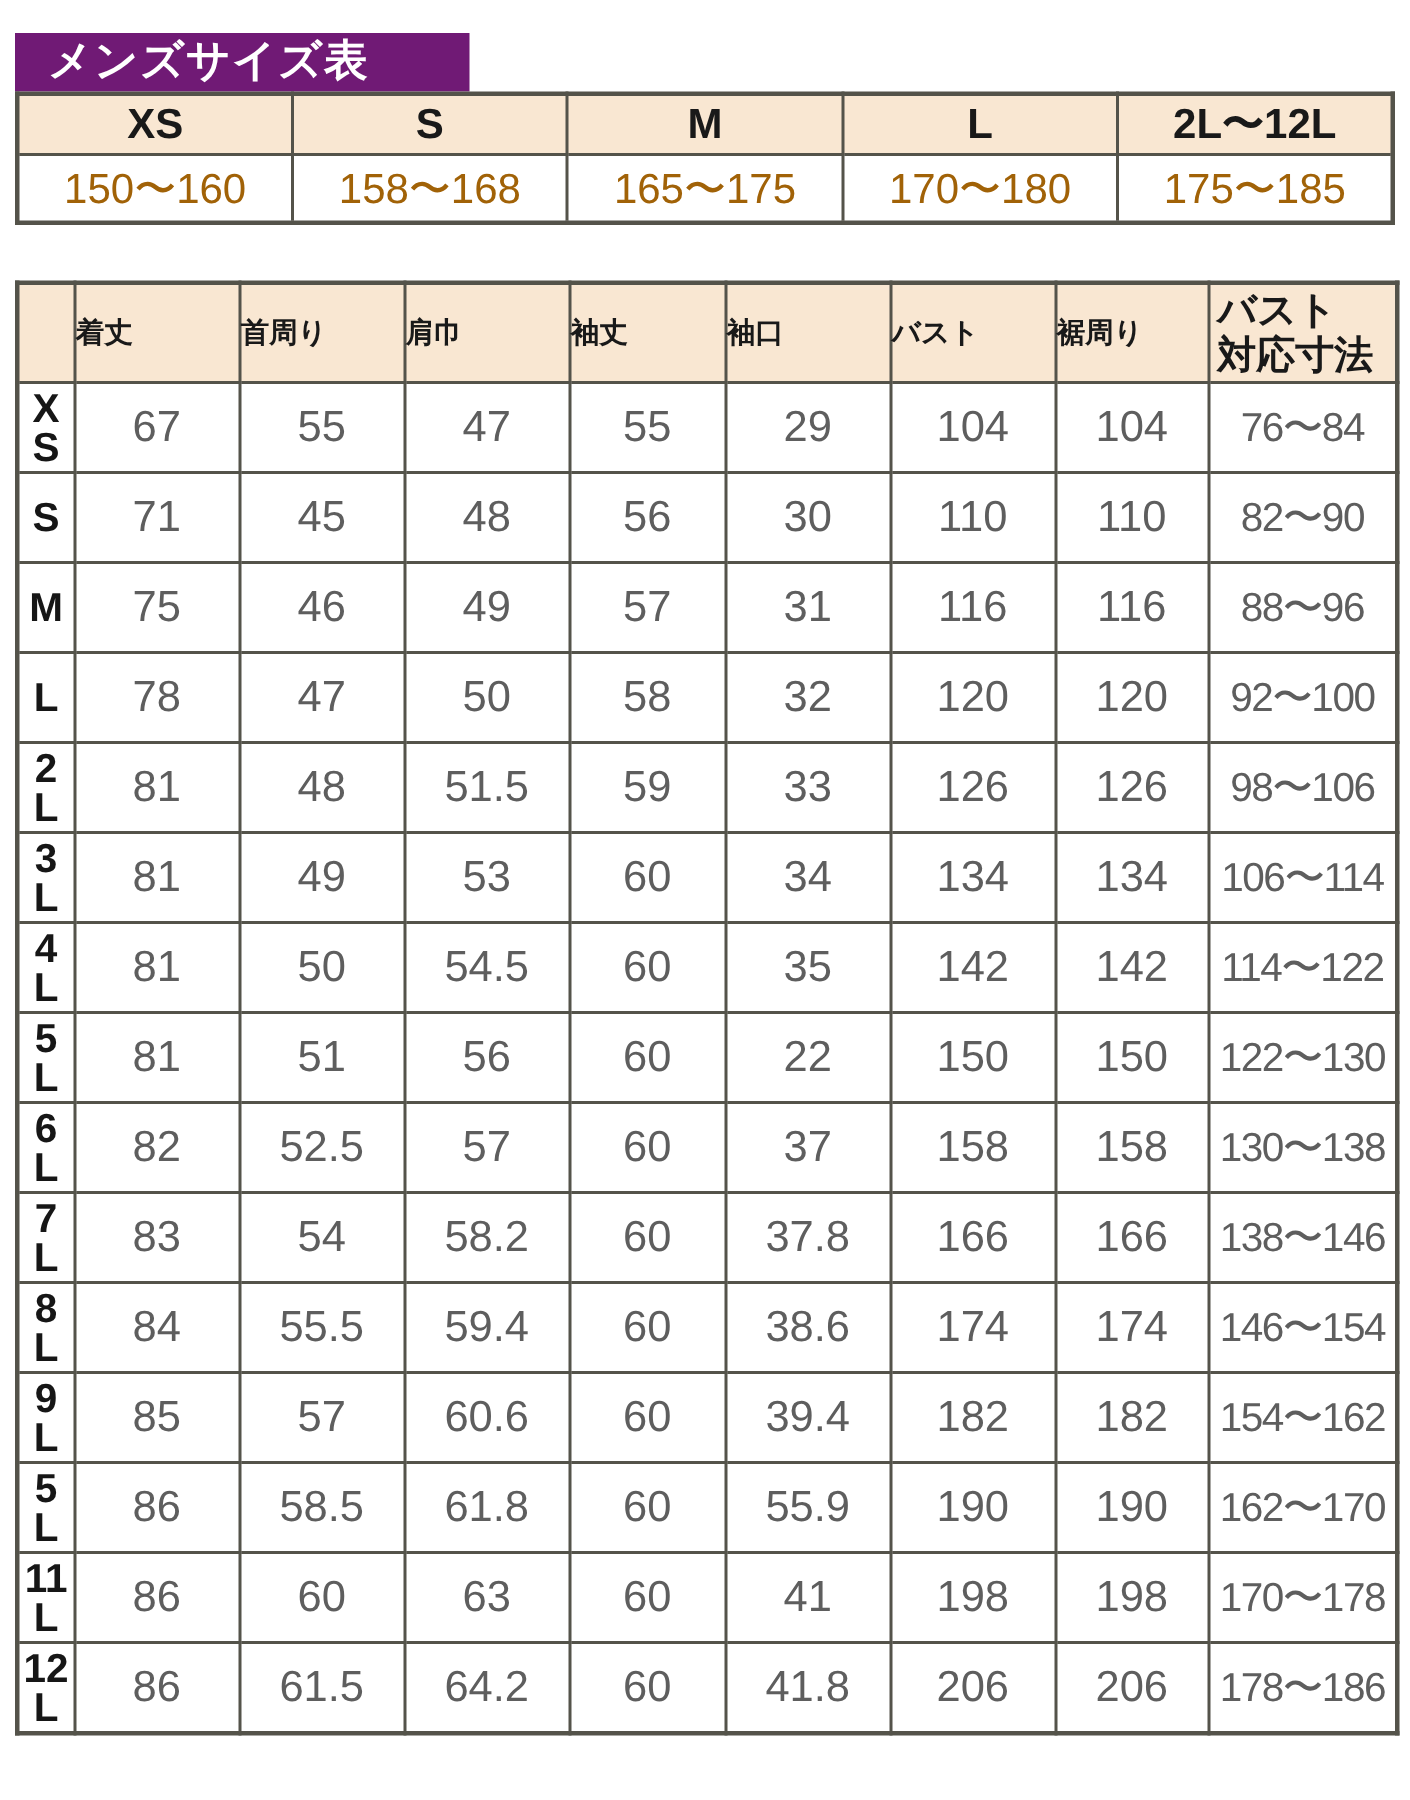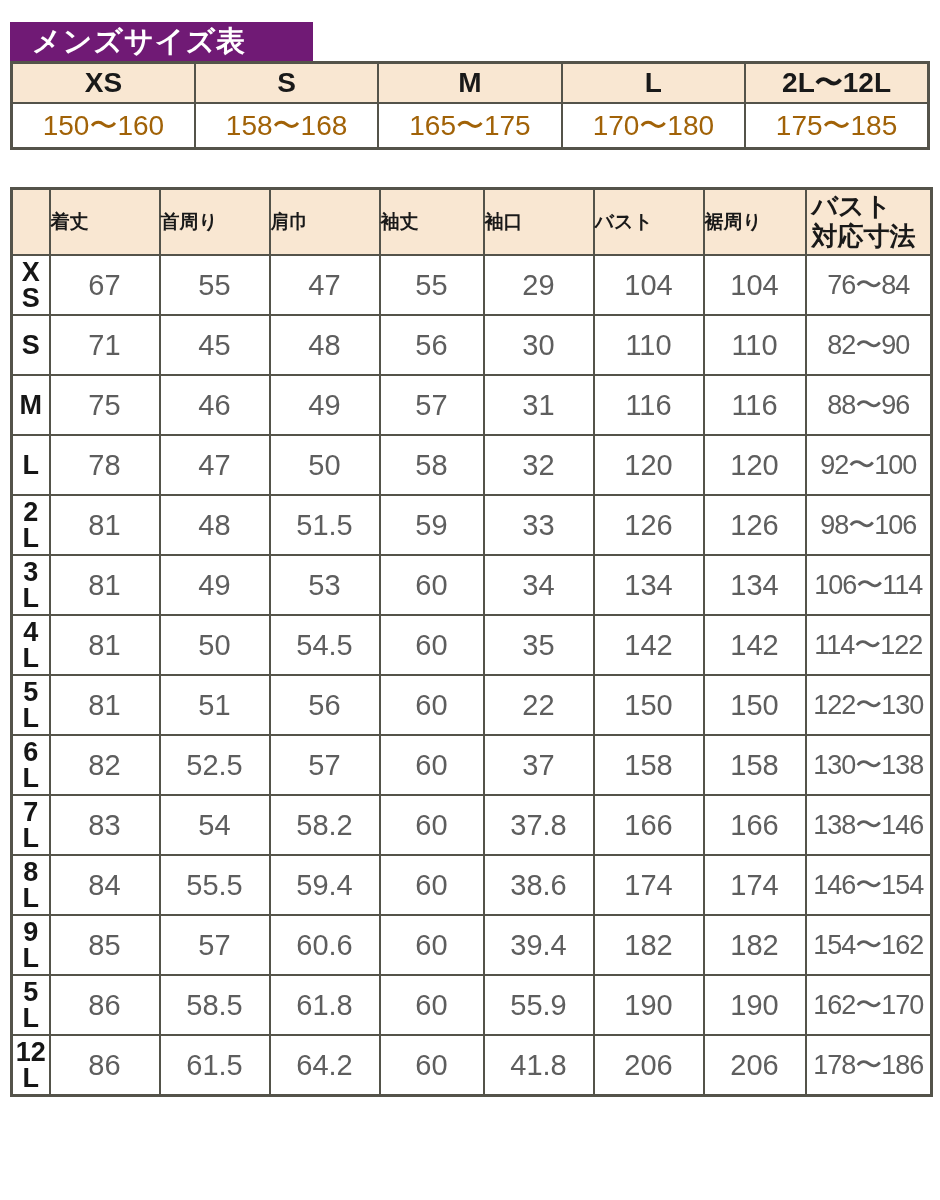--- a/index.html
+++ b/index.html
@@ -317,20 +317,32 @@
           <td>86</td>
           <td>58.5</td>
           <td>61.8</td>
           <td>60</td>
           <td>55.9</td>
           <td>190</td>
           <td>190</td>
           <td class="range">162〜170</td>
         </tr>
         <tr>
+          <th>11
+L</th>
+          <td>86</td>
+          <td>60</td>
+          <td>63</td>
+          <td>60</td>
+          <td>41</td>
+          <td>198</td>
+          <td>198</td>
+          <td class="range">170〜178</td>
+        </tr>
+        <tr>
           <th>12
 L</th>
           <td>86</td>
           <td>61.5</td>
           <td>64.2</td>
           <td>60</td>
           <td>41.8</td>
           <td>206</td>
           <td>206</td>
           <td class="range">178〜186</td>

